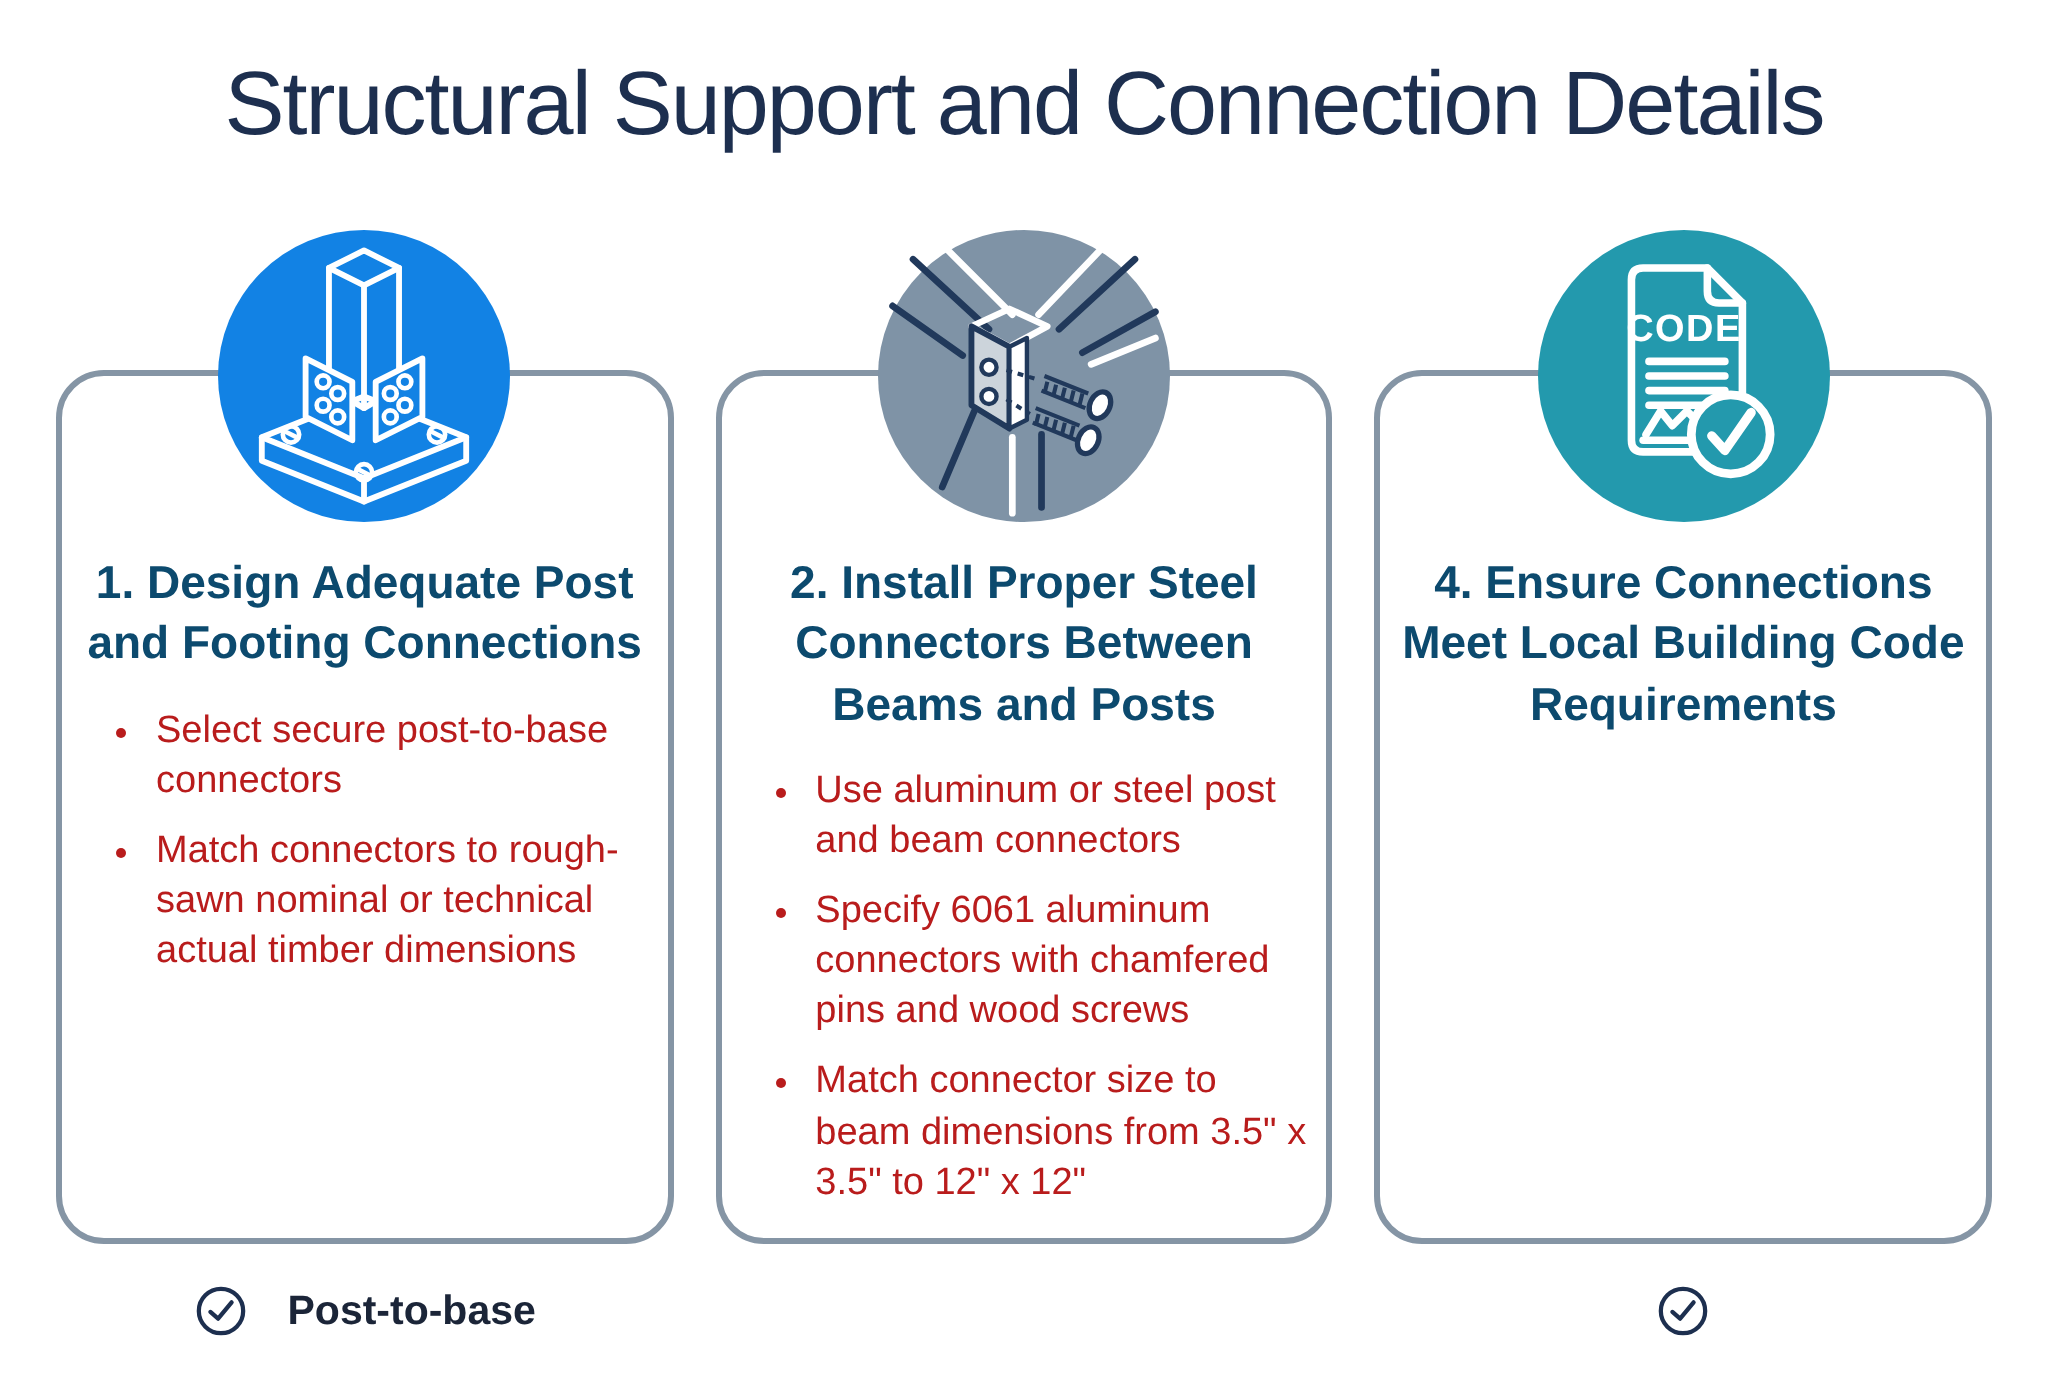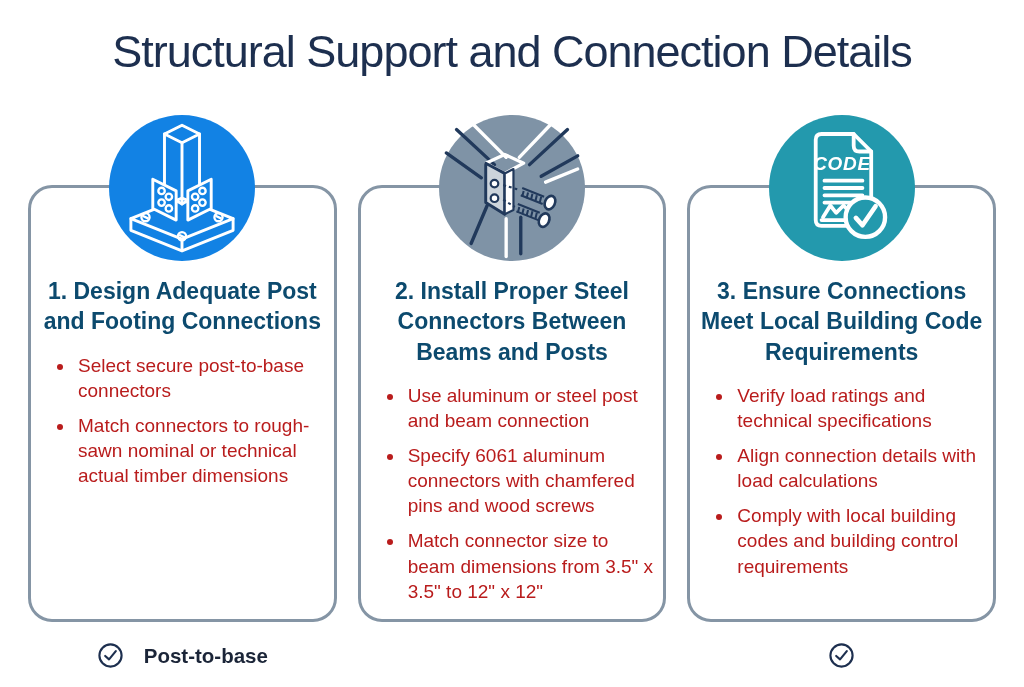--- a/index.html
+++ b/index.html
@@ -15,21 +15,21 @@
   .cards{
     position:absolute;top:185px;left:28px;width:968px;
     display:flex;gap:21px;
   }
   .card{
     position:relative;flex:1;height:437px;box-sizing:border-box;
     border:3px solid var(--card-border,#8595a5);border-radius:24px;background:#fff;
   }
   .icon-circle{
     position:absolute;top:-73px;left:50%;margin-left:-73px;
-    width:146px;height:146px;border-radius:50%;font-style:italic;
+    width:146px;height:146px;border-radius:50%;
   }
   .icon-circle svg{display:block;width:146px;height:146px;}
   .card-heading{
     margin:88px auto 0;max-width:284px;text-align:center;
     font-size:23px;font-weight:700;line-height:1.32;color:#0c4a6e;
   }
   .card-bullets{
     margin:16px 8px 0 20px;padding-left:24px;
   }
   .card-bullets li{
@@ -126,21 +126,21 @@
           <path d="M57,50 L72,56 M56,55 L71,61"></path>
           <path d="M55,63 l-1,4 M58,64 l-1,4 M61,65 l-1,4 M64,66 l-1,4 M67,67 l-1,4"></path>
           <path d="M54,61 L69,67 M53,66 L68,72"></path>
         </g>
         <ellipse cx="76" cy="60" rx="3.4" ry="4.8" transform="rotate(25 76 60)" fill="#ffffff" stroke="#21395b" stroke-width="1.8"></ellipse>
         <ellipse cx="72" cy="72" rx="3.4" ry="4.8" transform="rotate(25 72 72)" fill="#ffffff" stroke="#21395b" stroke-width="1.8"></ellipse>
       </svg>
     </div>
     <h2 class="card-heading">2. Install Proper Steel Connectors Between Beams and Posts</h2>
     <ul class="card-bullets">
-      <li>Use aluminum or steel post and beam connection</li>
+      <li>Use aluminum or steel post and beam connectors</li>
       <li>Specify 6061 aluminum connectors with chamfered pins and wood screws</li>
       <li>Match connector size to beam dimensions from 3.5" x 3.5" to 12" x 12"</li>
     </ul>
   </section>
 
   <section class="card">
     <div class="icon-circle">
       <svg viewBox="0 0 100 100">
         <circle cx="50" cy="50" r="50" style="fill:var(--icon3-bg,#2399ad)"></circle>
         <g fill="none" stroke="#ffffff" stroke-width="2.6" stroke-linejoin="round" stroke-linecap="round">
@@ -148,26 +148,21 @@
           <path d="M58,13 V21 q0,4 4,4 H70"></path>
           <path d="M38,45 H64 M38,50 H64 M38,55 H64 M38,60 H56"></path>
           <path d="M37,70 L42,62 L46,67 L51,62 L55,66"></path>
           <path d="M36,72 H57"></path>
         </g>
         <text class="svgtxt" x="50" y="38" text-anchor="middle" font-size="13" letter-spacing="0.5" fill="#ffffff">CODE</text>
         <circle cx="66" cy="70" r="13.5" style="fill:var(--icon3-bg,#2399ad)" stroke="#ffffff" stroke-width="3"></circle>
         <path d="M59.5,70.5 L64,75.5 L73,62.5" fill="none" stroke="#ffffff" stroke-width="3.2" stroke-linecap="round" stroke-linejoin="round"></path>
       </svg>
     </div>
-    <h2 class="card-heading">3. Ensure Connections Meet Local Building Code Requirements</h2>
-    <ul class="card-bullets">
-      <li>Verify load ratings and technical specifications</li>
-      <li>Align connection details with load calculations</li>
-      <li>Comply with local building codes and building control requirements</li>
-    </ul>
+    <h2 class="card-heading">4. Ensure Connections Meet Local Building Code Requirements</h2>
     <div class="card-footer">
       <span class="check-icon">
         <svg viewBox="0 0 28 28">
           <circle cx="14" cy="14" r="11.5" fill="none" stroke="#1d2f4f" stroke-width="2.2"></circle>
           <path d="M8.5,14.5 L12.5,18 L19.5,9.5" fill="none" stroke="#1d2f4f" stroke-width="2.2" stroke-linecap="round" stroke-linejoin="round"></path>
         </svg>
       </span>
     </div>
   </section>
 

